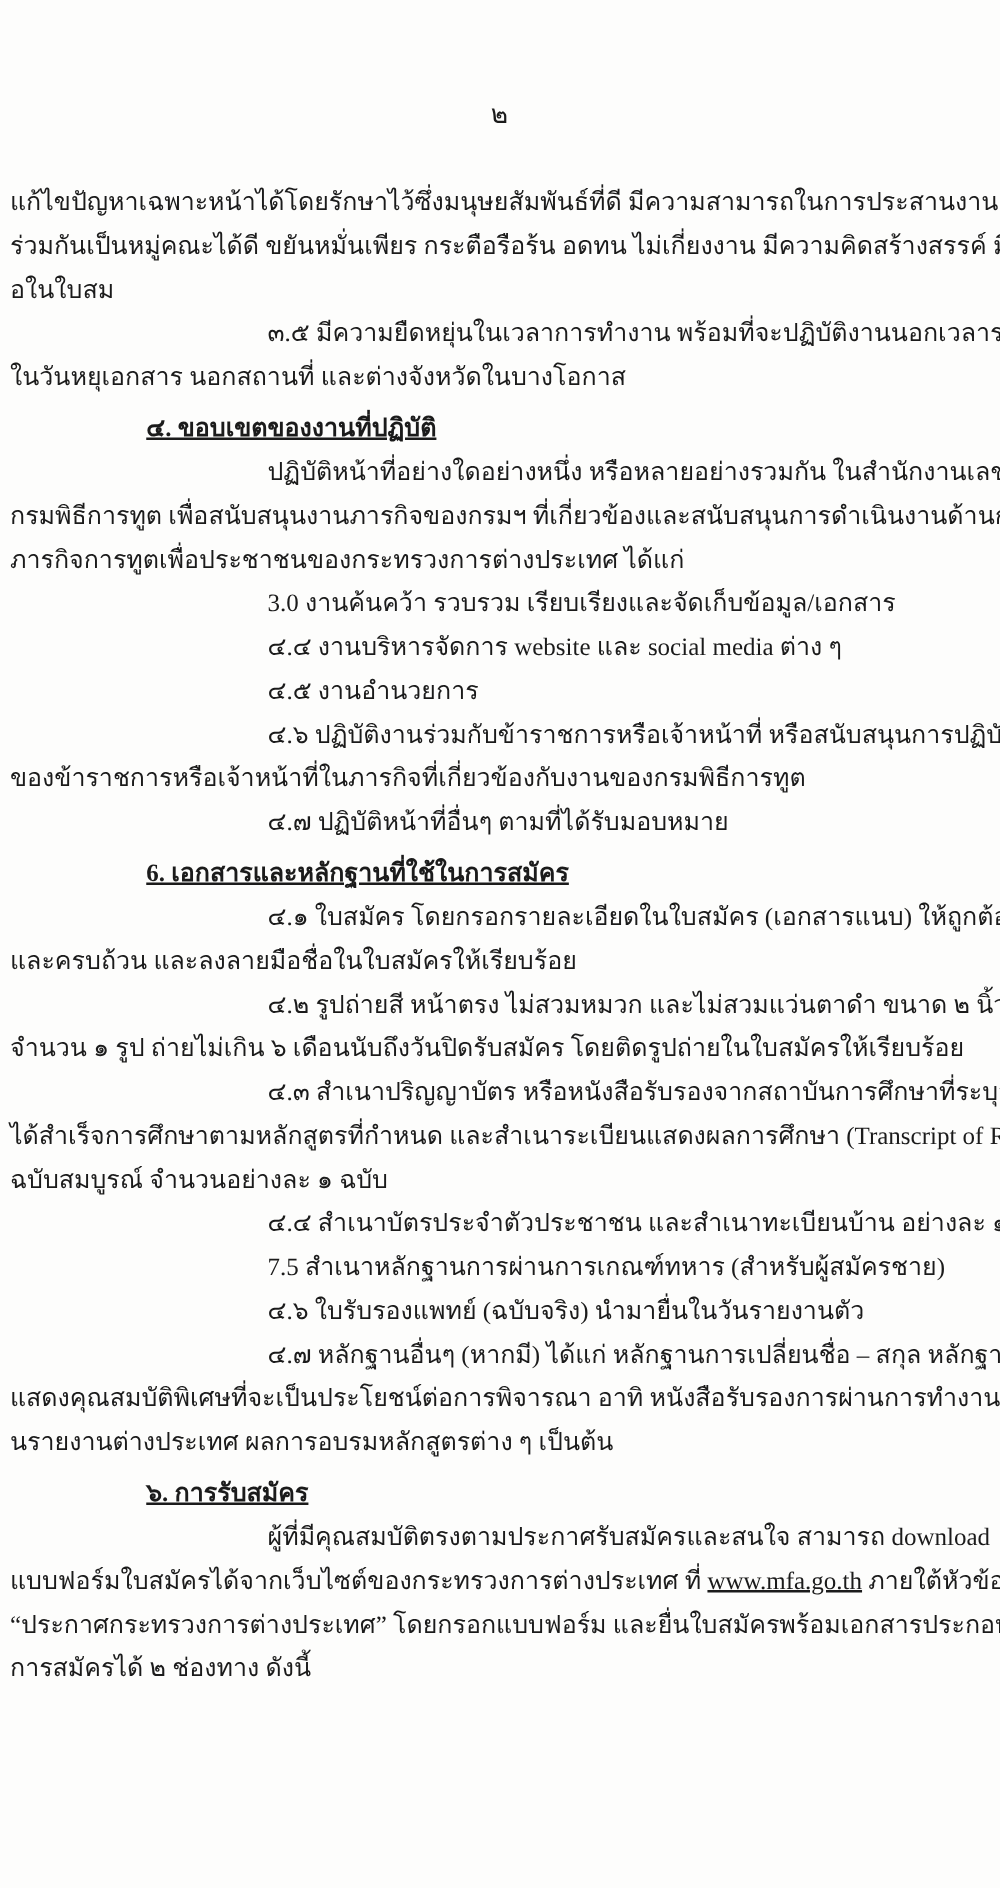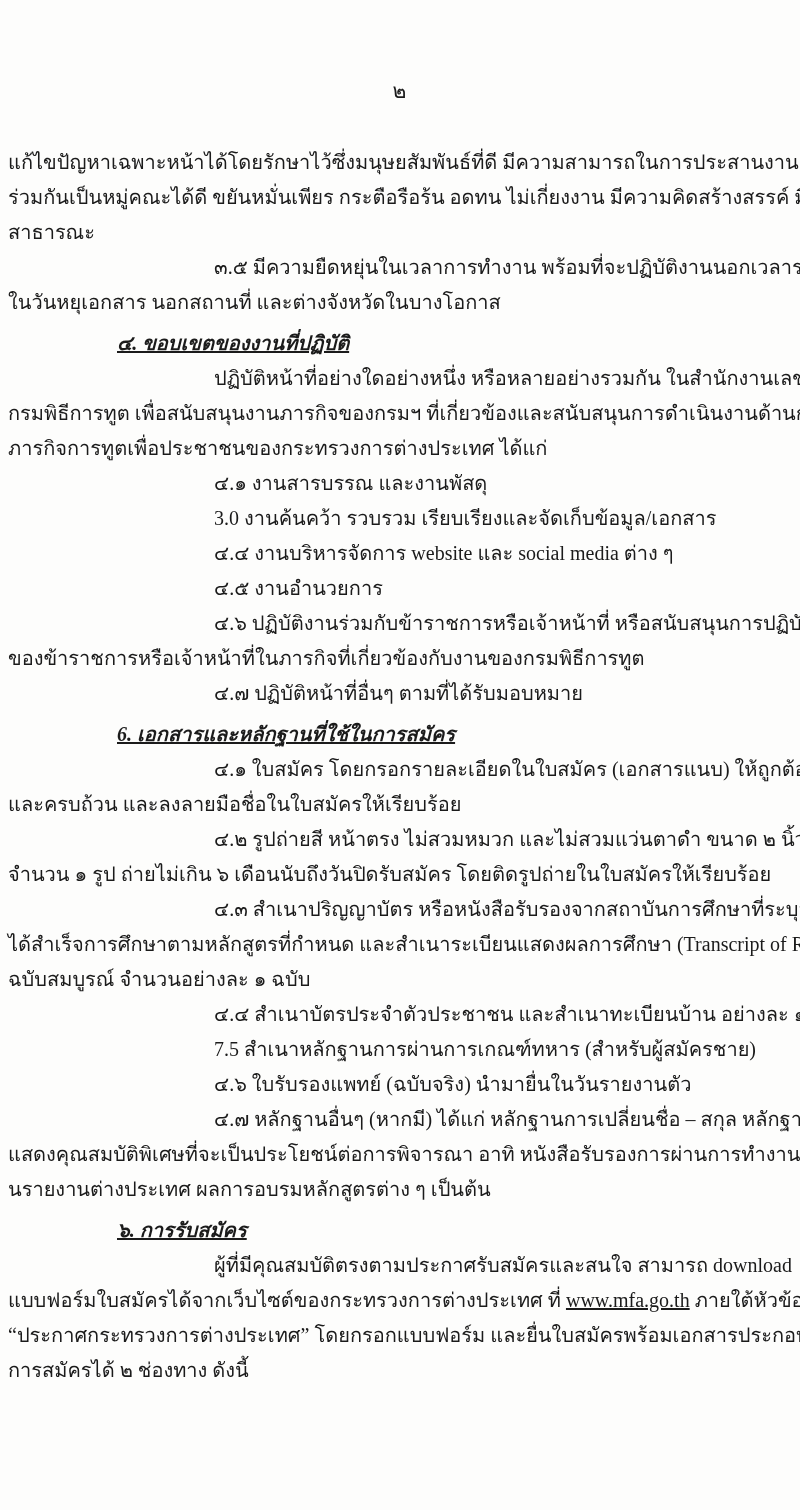--- a/index.html
+++ b/index.html
@@ -23,21 +23,21 @@
     margin-bottom: 38px;
     text-align: center;
     font-size: 21px;
     letter-spacing: 1px;
   }
   .line {
     line-height: 35px;
     white-space: nowrap;
   }
   .ind0 { padding-left: 8px; }
-  .ind1 { padding-left: 117px; font-style: italic; }
+  .ind1 { padding-left: 117px; }
   .ind2 { padding-left: 214px; }
   .h {
     font-weight: bold;
     text-decoration: underline;
     margin-top: 6px;
   }
   .h-gap { }
   .doclink {
     color: inherit;
     text-decoration: underline;
@@ -47,29 +47,28 @@
 </style>
 </head>
 <body>
 
 <div class="page">
 
   <div class="pagenum">๒</div>
 
   <div class="line ind0">แก้ไขปัญหาเฉพาะหน้าได้โดยรักษาไว้ซึ่งมนุษยสัมพันธ์ที่ดี มีความสามารถในการประสานงานและทำงาน</div>
   <div class="line ind0">ร่วมกันเป็นหมู่คณะได้ดี ขยันหมั่นเพียร กระตือรือร้น อดทน ไม่เกี่ยงงาน มีความคิดสร้างสรรค์ มีจิตบริการ</div>
-  <div class="line ind0">สาธารณะ</div>
+  <div class="line ind0">อในใบสม</div>
   <div class="line ind2">๓.๕ มีความยืดหยุ่นในเวลาการทำงาน พร้อมที่จะปฏิบัติงานนอกเวลาราชการ</div>
   <div class="line ind0">ในวันหยุเอกสาร นอกสถานที่ และต่างจังหวัดในบางโอกาส</div>
 
   <div class="line ind1 h">๔. ขอบเขตของงานที่ปฏิบัติ</div>
   <div class="line ind2">ปฏิบัติหน้าที่อย่างใดอย่างหนึ่ง หรือหลายอย่างรวมกัน ในสำนักงานเลขานุการกรม</div>
   <div class="line ind0">กรมพิธีการทูต เพื่อสนับสนุนงานภารกิจของกรมฯ ที่เกี่ยวข้องและสนับสนุนการดำเนินงานด้านกงสุลและ</div>
   <div class="line ind0">ภารกิจการทูตเพื่อประชาชนของกระทรวงการต่างประเทศ ได้แก่</div>
-  <div class="line ind2">๔.๑ งานสารบรรณ และงานพัสดุ</div>
   <div class="line ind2">3.0 งานค้นคว้า รวบรวม เรียบเรียงและจัดเก็บข้อมูล/เอกสาร</div>
   <div class="line ind2">๔.๔ งานบริหารจัดการ website และ social media ต่าง ๆ</div>
   <div class="line ind2">๔.๕ งานอำนวยการ</div>
   <div class="line ind2">๔.๖ ปฏิบัติงานร่วมกับข้าราชการหรือเจ้าหน้าที่ หรือสนับสนุนการปฏิบัติงาน</div>
   <div class="line ind0">ของข้าราชการหรือเจ้าหน้าที่ในภารกิจที่เกี่ยวข้องกับงานของกรมพิธีการทูต</div>
   <div class="line ind2">๔.๗ ปฏิบัติหน้าที่อื่นๆ ตามที่ได้รับมอบหมาย</div>
 
   <div class="line ind1 h">6. เอกสารและหลักฐานที่ใช้ในการสมัคร</div>
   <div class="line ind2">๔.๑ ใบสมัคร โดยกรอกรายละเอียดในใบสมัคร (เอกสารแนบ) ให้ถูกต้อง</div>
   <div class="line ind0">และครบถ้วน และลงลายมือชื่อในใบสมัครให้เรียบร้อย</div>

